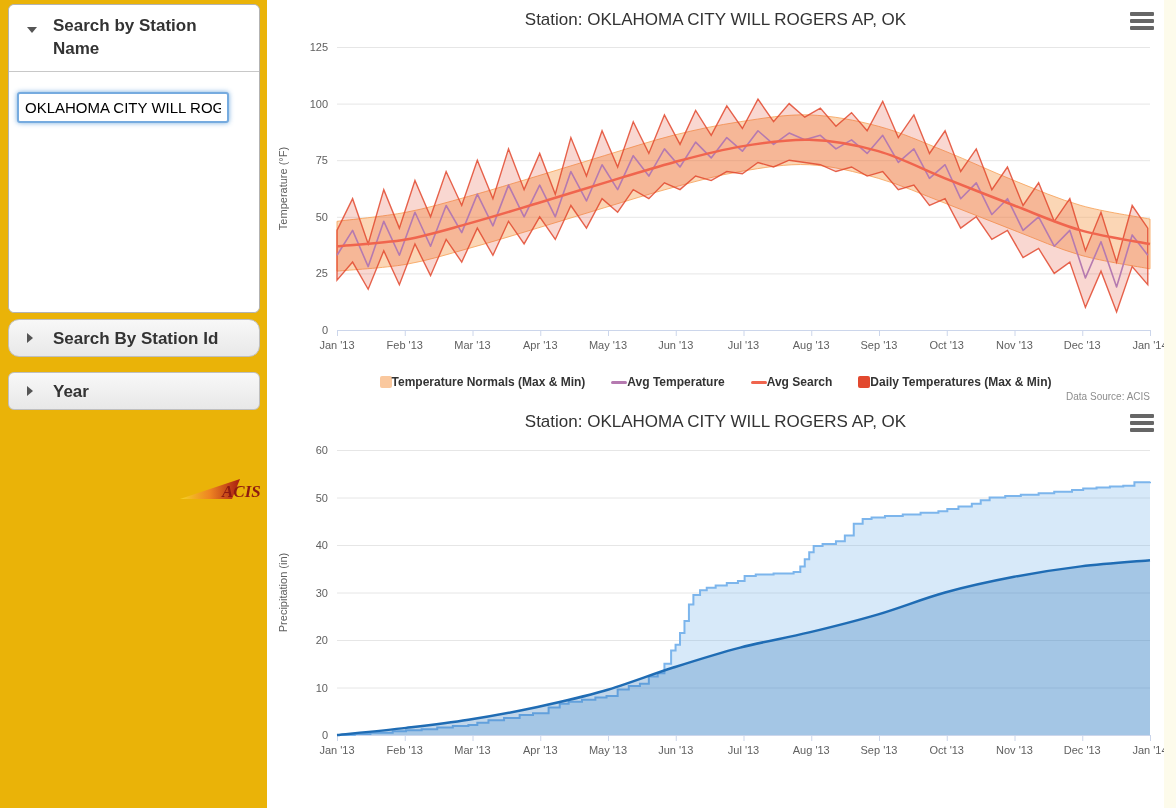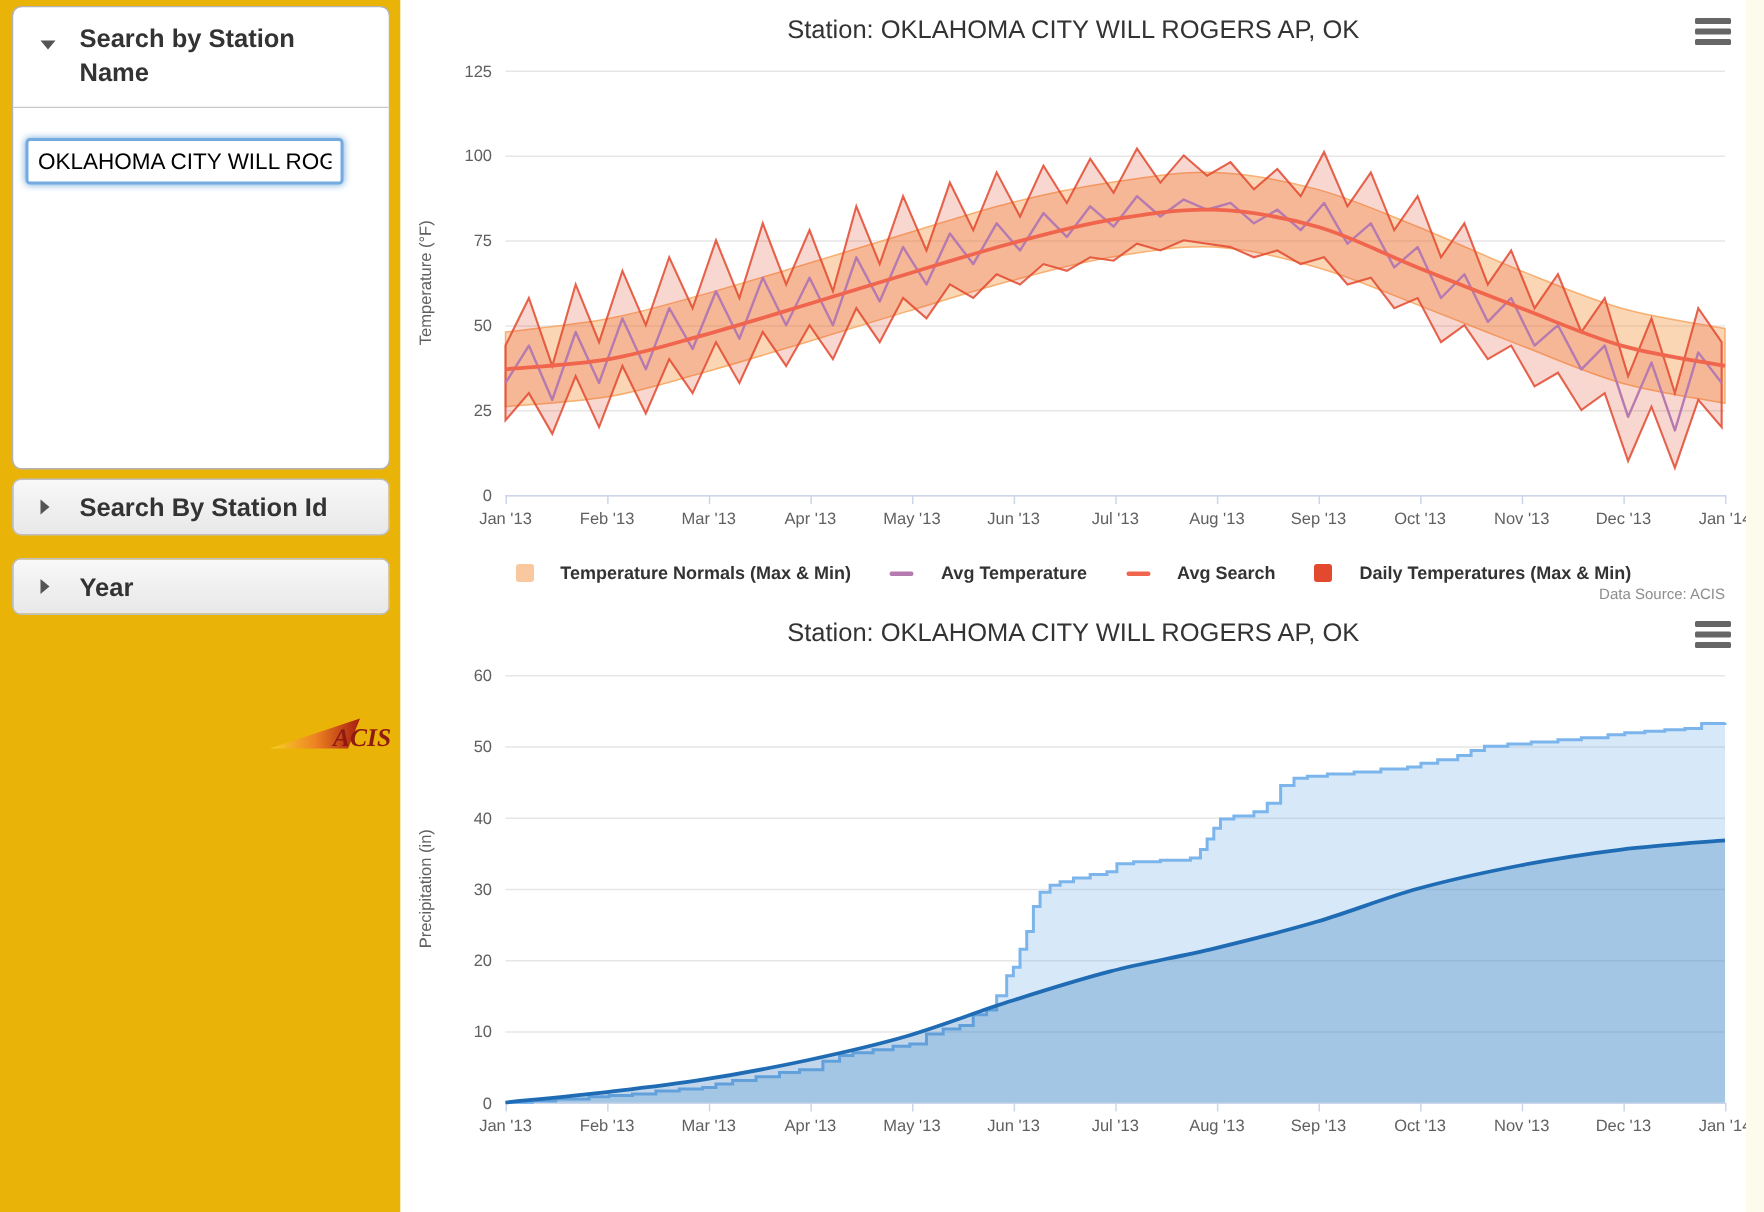--- a/index.html
+++ b/index.html
@@ -50,21 +50,21 @@
     font-size:17px; font-weight:400; color:#333;
   }
   .burger { position:absolute; right:10px; top:12px; width:24px; cursor:pointer; }
   .burger i { display:block; width:24px; height:4px; background:#666; margin-bottom:3px; border-radius:1px; }
   .plot-svg { position:absolute; left:0; top:0; }
   .legend {
     position:absolute; left:0; width:100%; display:flex; justify-content:center;
     align-items:center; gap:26px;
   }
   #legend-0 { top:375px; }
-  .legend-item { display:flex; align-items:center; gap:18px; cursor:pointer; }
+  .legend-item { display:flex; align-items:center; gap:0; cursor:pointer; }
   .legend-label { font-size:12px; font-weight:bold; color:#333; }
   .mk-square { width:12px; height:12px; border-radius:2px; display:inline-block; }
   .mk-line { width:16px; height:3px; border-radius:2px; display:inline-block; }
   .data-source { position:absolute; right:14px; font-size:10px; color:#8d8d8d;padding-left:37px; }
   #src-0 { top:391px; }
   .tick-label { font-size:11px; fill:#606060; }
   .axis-title { font-size:11px; fill:#606060; }
 </style>
 </head>
 <body>
@@ -73,21 +73,21 @@
   <section class="acc-panel">
     <header class="acc-header-open">
       <span class="caret caret-down"></span>
       <span>Search by Station Name</span>
     </header>
     <div class="acc-content">
       <input type="text" class="station-input" value="OKLAHOMA CITY WILL ROGERS AP" style="">
     </div>
   </section>
 
-  <header class="acc-btn" style="top:319px;">
+  <header class="acc-btn" style="top:319px;border-radius:11px;">
     <span class="caret caret-right"></span>
     <span>Search By Station Id</span>
   </header>
 
   <header class="acc-btn" style="top:372px;">
     <span class="caret caret-right"></span>
     <span>Year</span>
   </header>
 
   <div class="acis-logo">

